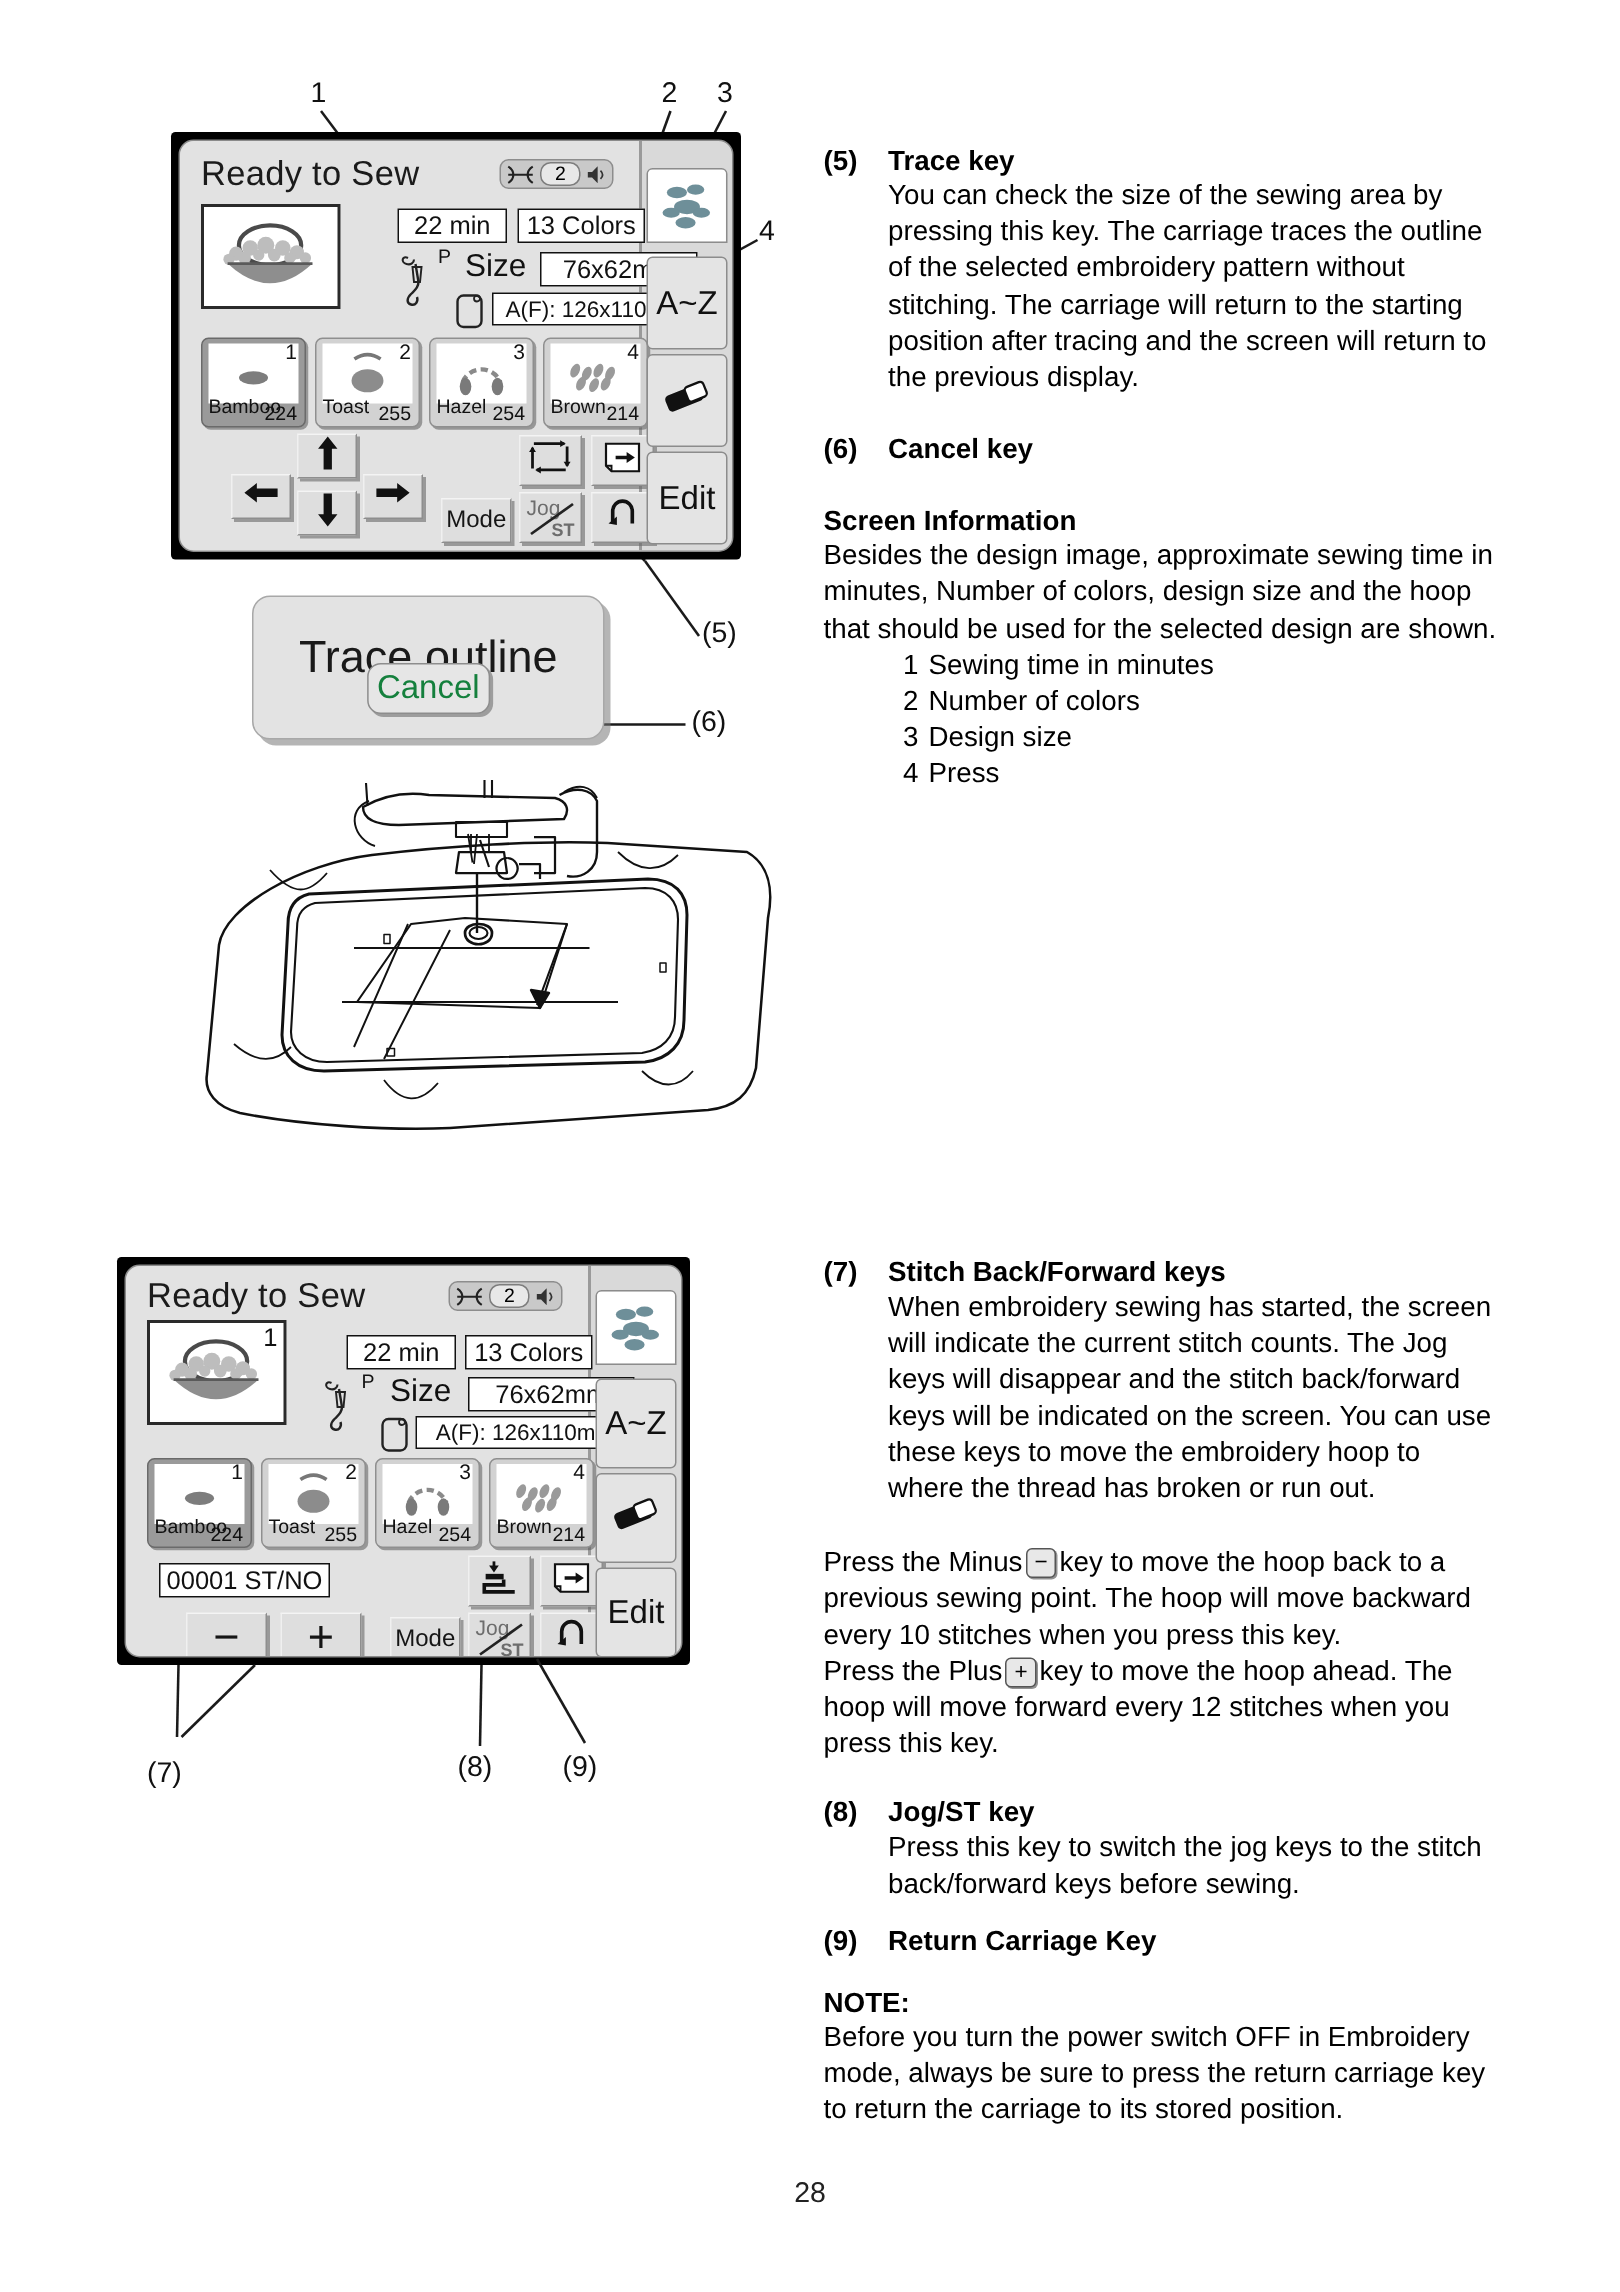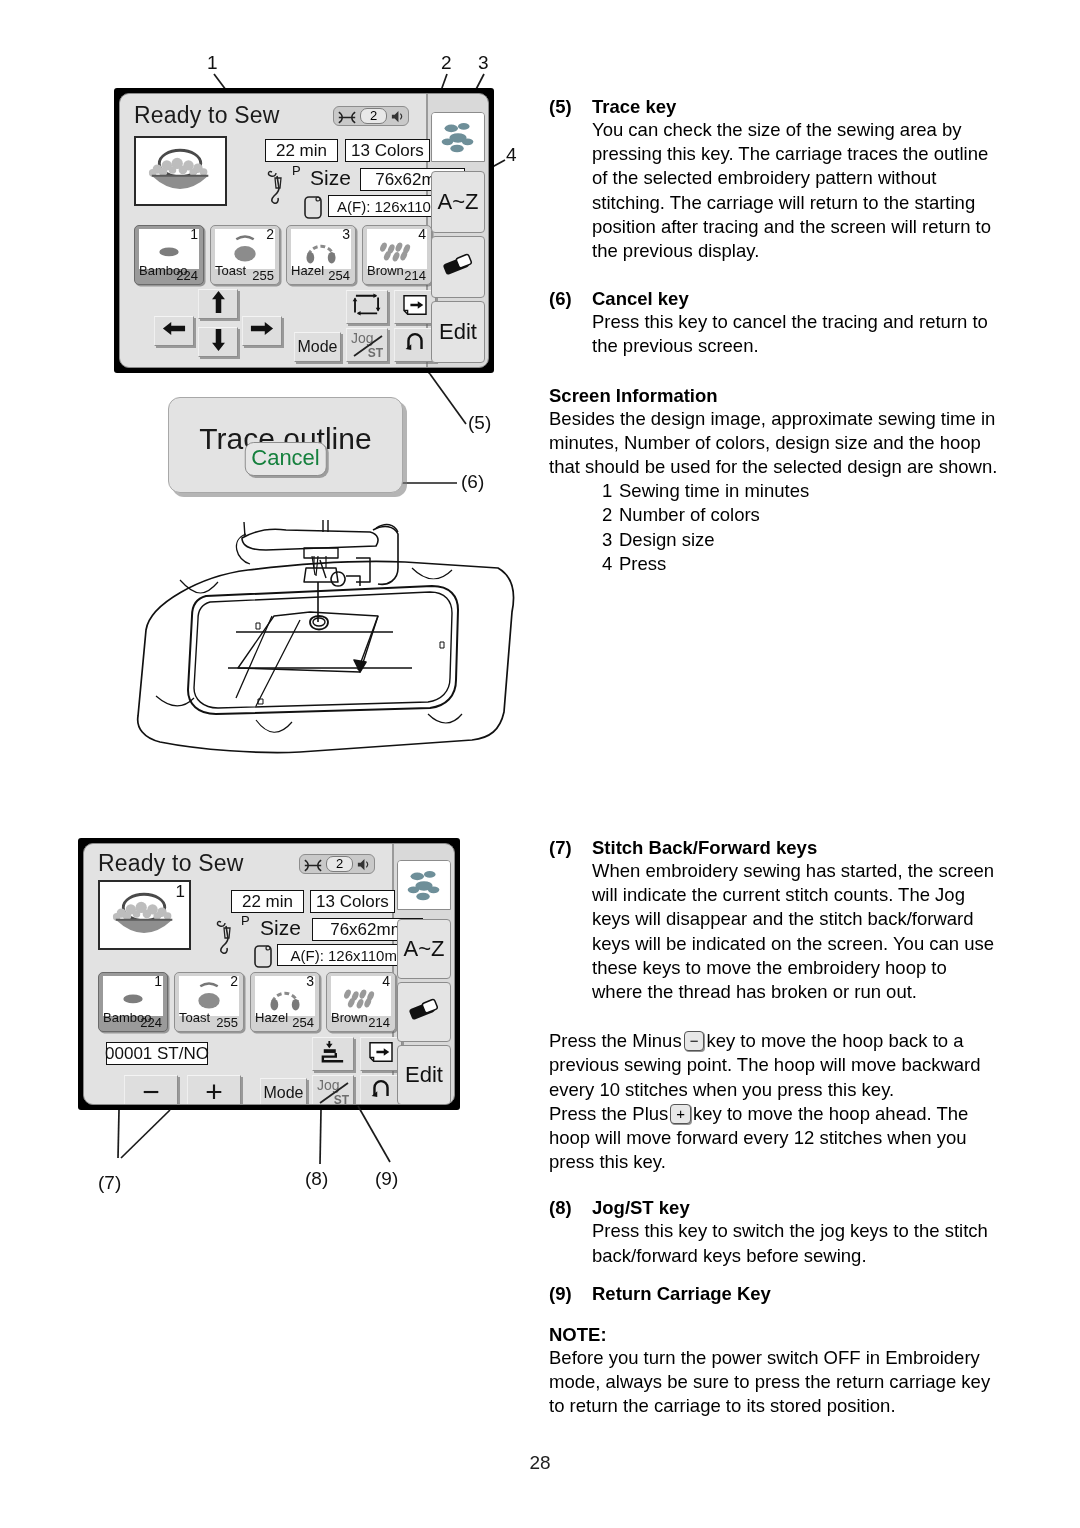--- a/index.html
+++ b/index.html
@@ -653,21 +653,21 @@
               <ellipse cx="30" cy="28" rx="3" ry="5" transform="rotate(25 30 28)"></ellipse>
               <ellipse cx="38" cy="27" rx="3" ry="5" transform="rotate(25 38 27)"></ellipse>
             </g>
           </svg>
       </div>
       <div class="idx">4</div>
       <div class="cname">Brown</div>
       <div class="cnum">214</div>
     </div>
 
-    <div class="field" style="left:22px;top:198px;width:102px;height:23px;">00001 ST/NO</div>
+    <div class="field" style="left:22px;top:198px;width:114px;height:23px;">00001 ST/NO</div>
 
     <div class="key" style="left:24px;top:231px;width:54px;height:34px;font-size:30px;line-height:20px;">−</div>
     <div class="key" style="left:87px;top:231px;width:54px;height:34px;font-size:30px;line-height:22px;">+</div>
 
     <div class="key" style="left:160px;top:234px;width:47px;height:30px;font-size:16px;">Mode</div>
     <div class="key" style="left:212px;top:231px;width:42px;height:34px;">
       <span style="position:relative;width:100%;height:100%;">
         <span style="position:absolute;left:4px;top:1px;font-size:14px;color:#6d6d6d;">Jog</span>
         <span style="position:absolute;right:4px;bottom:1px;font-size:12px;font-weight:bold;color:#6d6d6d;">ST</span>
         <svg viewBox="0 0 42 34" width="42" height="34" style="position:absolute;left:0;top:0;">
@@ -754,21 +754,20 @@
     <div class="sec-body">You can check the size of the sewing area by pressing this key. The carriage traces the outline of the selected embroidery pattern without stitching. The carriage will return to the starting position after tracing and the screen will return to the previous display.</div>
   </div>
 
   <div class="gap"></div>
 
   <div class="sec">
     <div class="sec-head">
       <span class="no">(6)</span>
       <span>Cancel key</span>
     </div>
-    <div class="sec-body">Press this key to cancel the tracing and return to the previous screen.</div>
   </div>
 
   <div class="plain-head">Screen Information</div>
   <div class="plain-body">Besides the design image, approximate sewing time in minutes, Number of colors, design size and the hoop that should be used for the selected design are shown.</div>
   <div class="sublist">
     <div><span class="n">1</span><span>Sewing time in minutes</span></div>
     <div><span class="n">2</span><span>Number of colors</span></div>
     <div><span class="n">3</span><span>Design size</span></div>
     <div><span class="n">4</span><span>Press</span></div>
   </div>

